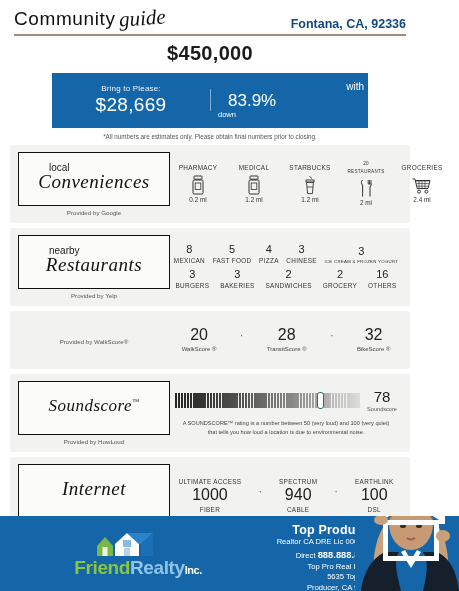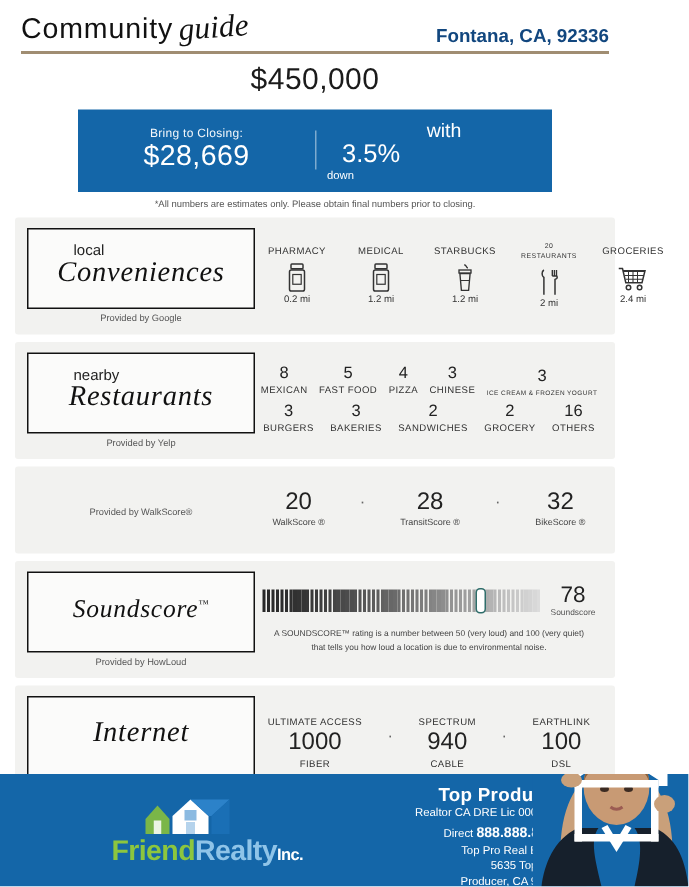--- a/index.html
+++ b/index.html
@@ -9,34 +9,34 @@
   }
   .page{position:relative;width:420px;height:591px;}
 
   
   .header{display:flex;align-items:flex-end;padding:6px 14px 0 14px;gap:8px;}
   .brandwrap{display:flex;align-items:baseline;gap:4px;}
   .brand-community{font-size:19px;letter-spacing:.6px;color:#111;font-family:"Liberation Sans",sans-serif;}
   .brand-guide{font-size:21px;font-style:italic;font-family:"Liberation Serif",serif;color:#111;transform:rotate(-4deg);}
   .addr{margin-left:auto;display:flex;gap:5px;font-size:12.5px;font-weight:bold;color:#12477f;white-space:nowrap;}
   .rule{height:1.6px;background:#a08d72;margin:3px 14px 0 14px;}
-  .price{text-align:center;font-size:20px;font-weight:normal;color:#1b1b1b;margin-top:6px;letter-spacing:.3px;}
+  .price{text-align:center;font-size:20px;font-weight:bold;color:#1b1b1b;margin-top:6px;letter-spacing:.3px;}
 
   
   .band{
     margin:8px 52px 0 52px;background:#1466a8;color:#fff;
     display:flex;align-items:center;height:55px;
   }
   .band .cell{flex:1;text-align:center;position:relative;padding:0 4px;}
   .band .cell + .cell:before{
     content:"";position:absolute;left:0;top:8px;bottom:8px;width:1px;background:rgba(255,255,255,.45);
   }
   .band .lbl{font-size:8px;letter-spacing:.2px;opacity:.95;}
   .band .val{font-size:19px;margin-top:1px;letter-spacing:.3px;}
-  .band .with{font-size:13px;text-align:center;display:block;margin-left:14px;}
+  .band .with{font-size:10px;text-align:right;display:block;margin-left:14px;}
   .band .pct{font-size:17px;text-align:left;display:block;margin-left:14px;line-height:1.05;}
   .band .down{font-size:7.5px;text-align:left;display:block;margin-left:4px;}
   .disclaimer{text-align:center;font-size:6.3px;color:#555;margin-top:5px;}
 
   
   .section{
     margin:5px 10px 0 10px;background:#f2f2f0;border-radius:2px;
     display:flex;align-items:center;padding:7px 8px;min-height:58px;box-sizing:border-box;
   }
   .badge{width:152px;flex:0 0 152px;text-align:center;}
@@ -123,26 +123,26 @@
     </div>
     <div class="addr">
       <span>Fontana, CA, 92336</span>
     </div>
   </div>
   <div class="rule"></div>
   <div class="price">$450,000</div>
 
   <div class="band">
     <div class="cell">
-      <div class="lbl">Bring to Closing:</div>
+      <div class="lbl">Bring to Please:</div>
       <div class="val">$28,669</div>
     </div>
     <div class="cell">
       <span class="with">with</span>
-      <span class="pct">3.5%</span>
+      <span class="pct">83.9%</span>
       <span class="down">down</span>
     </div>
   </div>
   <div class="disclaimer">*All numbers are estimates only. Please obtain final numbers prior to closing.</div>
 
   <div class="section">
     <div class="badge">
       <div class="box">
         <span class="small">local</span>
         <span class="script">Conveniences</span>

